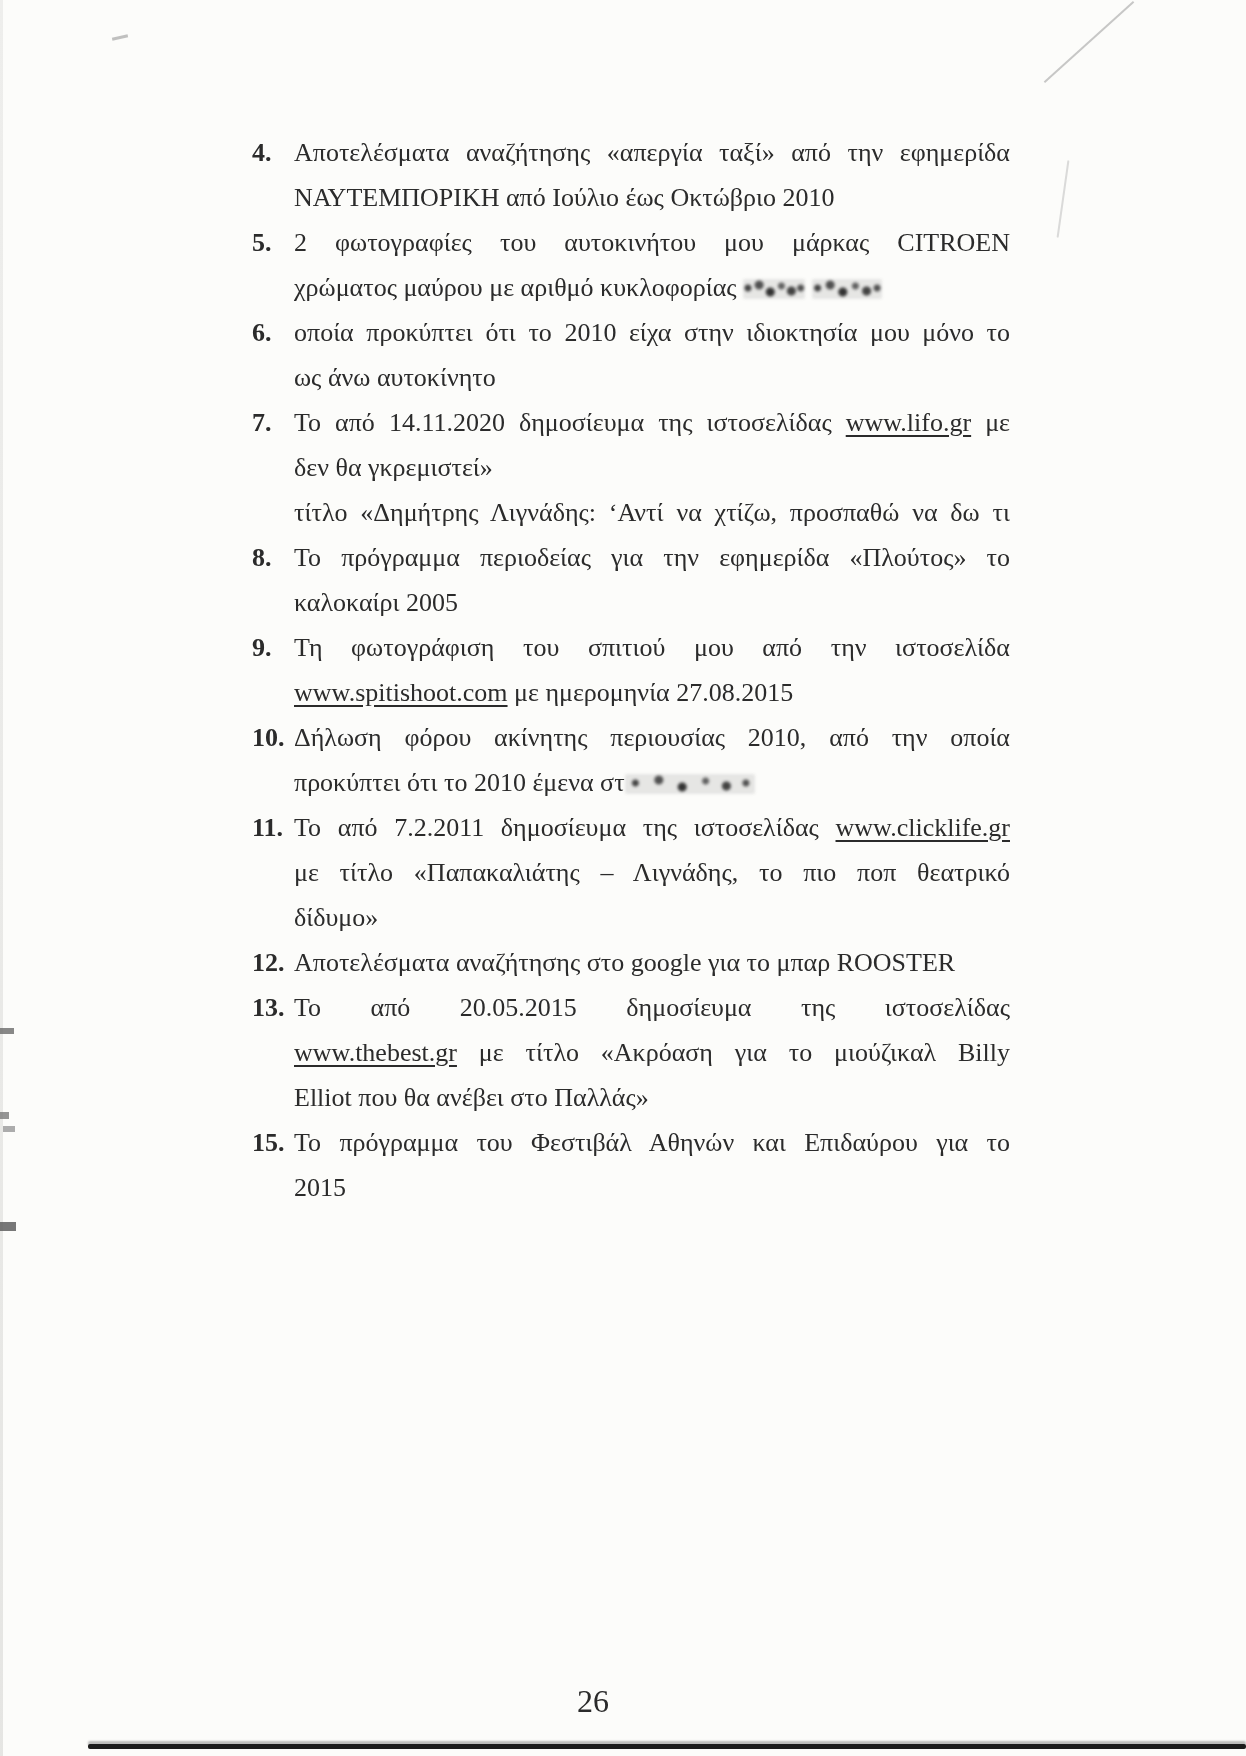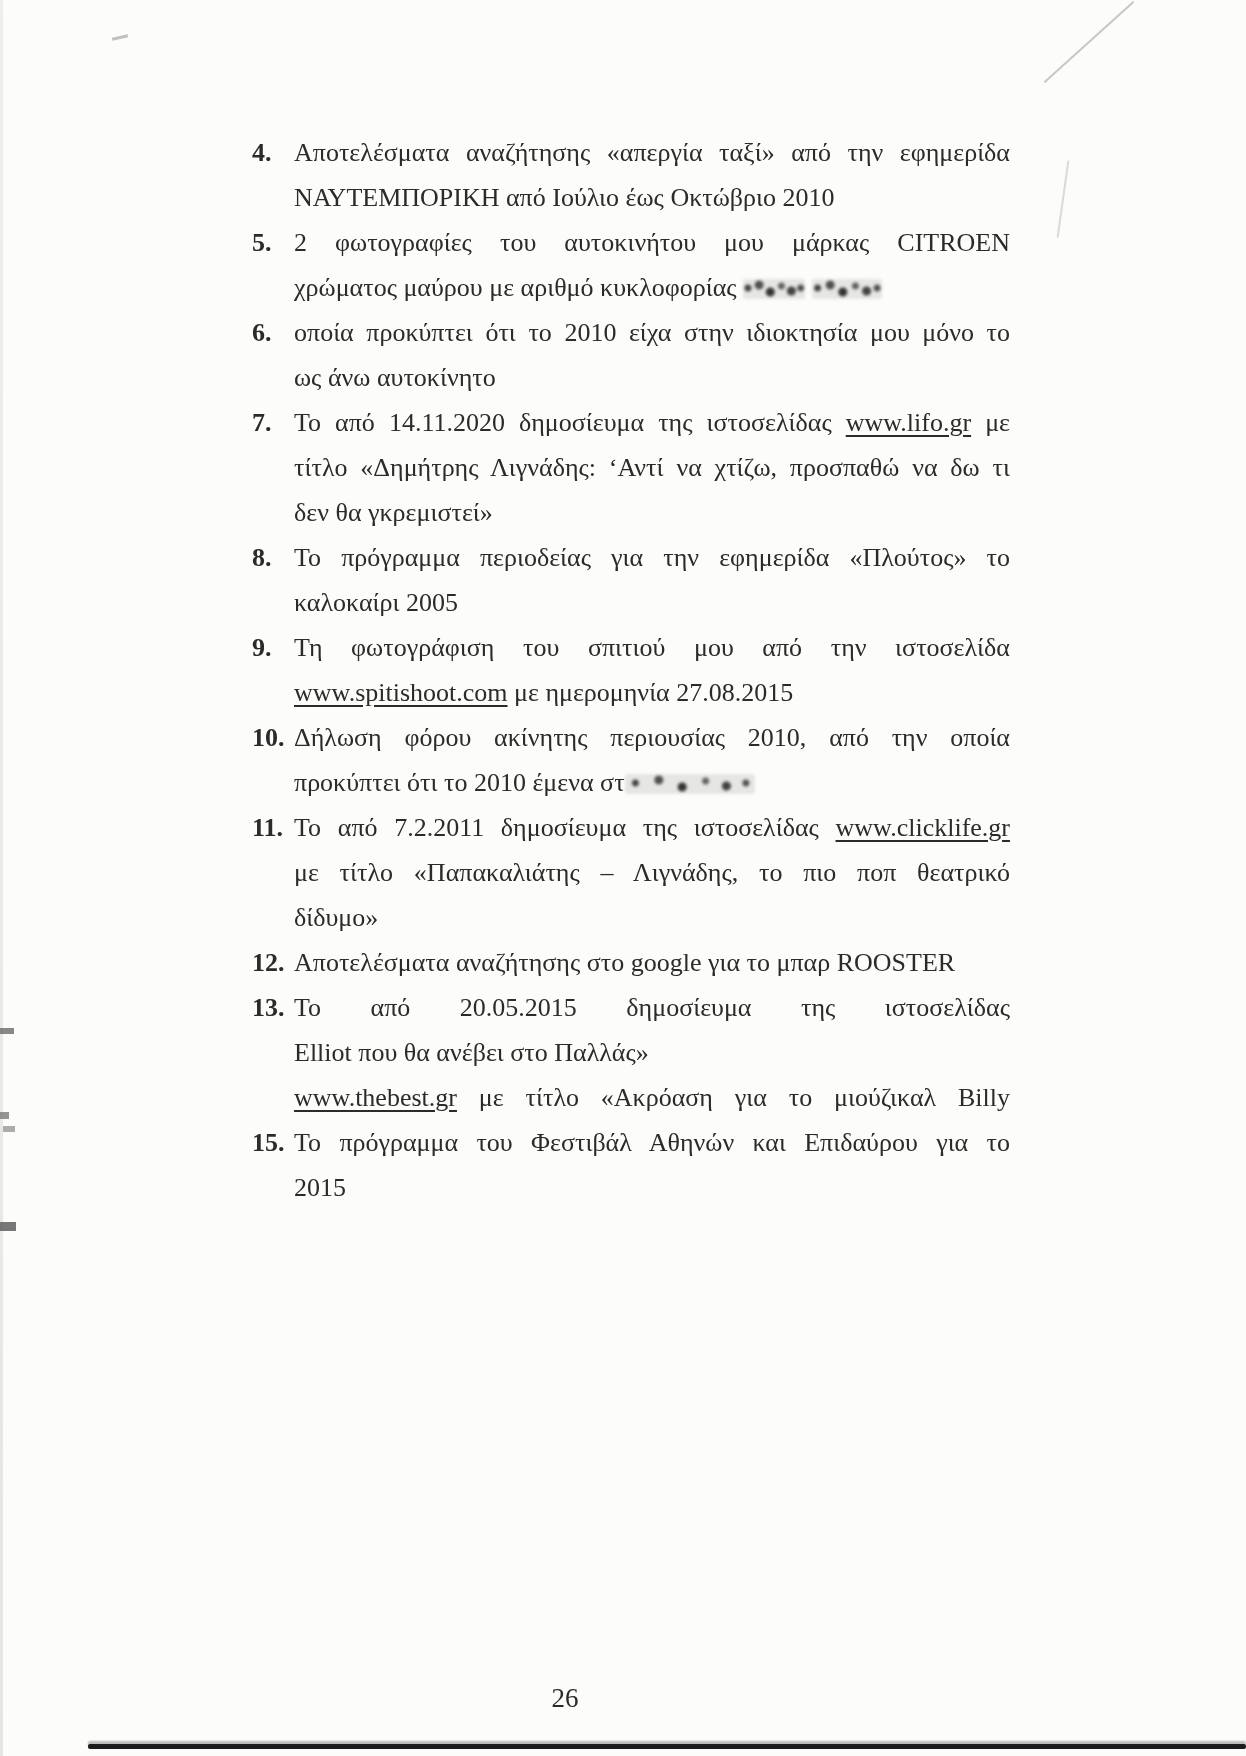--- a/index.html
+++ b/index.html
@@ -54,24 +54,24 @@
       radial-gradient(circle at 8% 45%, #222 3px, transparent 4px),
       radial-gradient(circle at 26% 30%, #333 4px, transparent 5px),
       radial-gradient(circle at 44% 65%, #111 4px, transparent 5px),
       radial-gradient(circle at 62% 35%, #444 3px, transparent 4px),
       radial-gradient(circle at 78% 60%, #222 4px, transparent 5px),
       radial-gradient(circle at 93% 45%, #333 3px, transparent 4px);
   }
   .page-number {
     position: absolute;
     top: 1683px;
-    left: 480px;
+    left: 508px;
     width: 170px;
     text-align: center;
-    font-size: 27px;
+    font-size: 32px;
   }
   .artifact { position: absolute; }
   .artifact-diagonal-tr { left: 1088px; top: -18px; width: 2px; height: 120px; background: #9a9a9a; transform: rotate(48deg); opacity: .55; }
   .artifact-curve-right { left: 1062px; top: 160px; width: 2px; height: 78px; background: #b8b8b8; transform: rotate(8deg); opacity: .5; border-radius: 2px; }
   .artifact-mark-top { left: 112px; top: 36px; width: 16px; height: 3px; background: #b0b0b0; transform: rotate(-12deg); opacity: .8; }
   .artifact-mark-left-1 { left: 0; top: 1028px; width: 14px; height: 6px; background: #6a6a6a; opacity: .8; }
   .artifact-mark-left-2 { left: 0; top: 1112px; width: 9px; height: 7px; background: #7a7a7a; opacity: .8; }
   .artifact-mark-left-3 { left: 3px; top: 1126px; width: 12px; height: 6px; background: #8a8a8a; opacity: .7; }
   .artifact-mark-left-4 { left: 0; top: 1222px; width: 16px; height: 9px; background: #5f5f5f; opacity: .85; }
   .artifact-left-edge { left: 0; top: 0; width: 3px; height: 100%; background: linear-gradient(#e0e0de, #cfcfcc); opacity: .5; }
@@ -92,22 +92,22 @@
       <div class="line">χρώματος μαύρου με αριθμό κυκλοφορίας <span class="redact" style="width: 62px;"></span>  <span class="redact" style="width: 70px;"></span></div>
     </div>
     <div class="item">
       <span class="num">6.</span>
       <div class="line just">οποία προκύπτει ότι το 2010 είχα στην ιδιοκτησία μου μόνο το</div>
       <div class="line">ως άνω αυτοκίνητο</div>
     </div>
     <div class="item">
       <span class="num">7.</span>
       <div class="line just">Το από 14.11.2020 δημοσίευμα της ιστοσελίδας <span class="link">www.lifo.gr</span> με</div>
+      <div class="line">δεν θα γκρεμιστεί»</div>
       <div class="line just">τίτλο «Δημήτρης Λιγνάδης: ‘Αντί να χτίζω, προσπαθώ να δω τι</div>
-      <div class="line">δεν θα γκρεμιστεί»</div>
     </div>
     <div class="item">
       <span class="num">8.</span>
       <div class="line just">Το πρόγραμμα περιοδείας για την εφημερίδα «Πλούτος» το</div>
       <div class="line">καλοκαίρι 2005</div>
     </div>
     <div class="item">
       <span class="num">9.</span>
       <div class="line just">Τη φωτογράφιση του σπιτιού μου από την ιστοσελίδα</div>
       <div class="line"><span class="link">www.spitishoot.com</span> με ημερομηνία 27.08.2015</div>
@@ -123,22 +123,22 @@
       <div class="line just">με τίτλο «Παπακαλιάτης – Λιγνάδης, το πιο ποπ θεατρικό</div>
       <div class="line">δίδυμο»</div>
     </div>
     <div class="item">
       <span class="num">12.</span>
       <div class="line">Αποτελέσματα αναζήτησης στο google για το μπαρ ROOSTER</div>
     </div>
     <div class="item">
       <span class="num">13.</span>
       <div class="line just">Το από 20.05.2015 δημοσίευμα της ιστοσελίδας</div>
+      <div class="line just"><span class="link">www.thebest.gr</span> με τίτλο «Ακρόαση για το μιούζικαλ Billy</div>
       <div class="line">Elliot που θα ανέβει στο Παλλάς»</div>
-      <div class="line just"><span class="link">www.thebest.gr</span> με τίτλο «Ακρόαση για το μιούζικαλ Billy</div>
     </div>
     <div class="item">
       <span class="num">15.</span>
       <div class="line just">Το πρόγραμμα του Φεστιβάλ Αθηνών και Επιδαύρου για το</div>
       <div class="line">2015</div>
     </div>
   </div>
 
 <div class="page-number">26</div>
 

